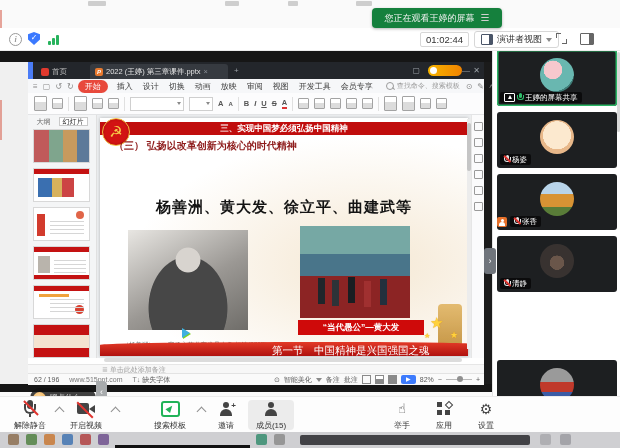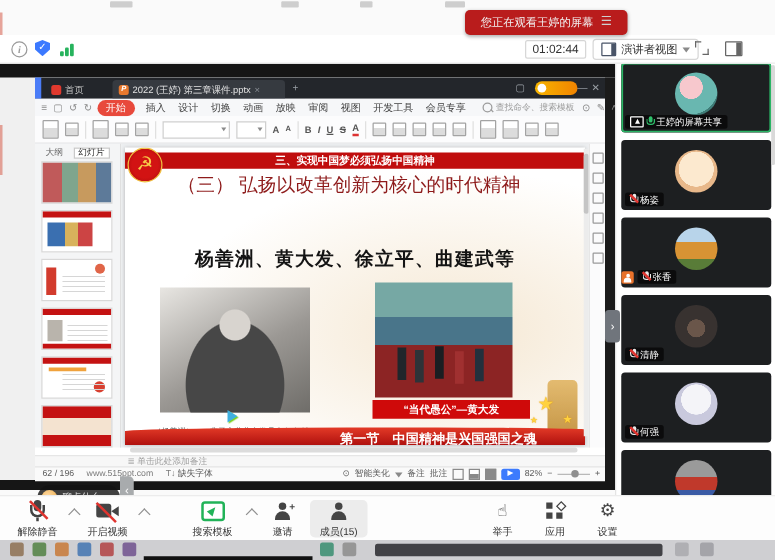--- a/index.html
+++ b/index.html
@@ -2,21 +2,21 @@
 <html><head>
 <meta charset="utf-8">
 <style>
   html,body{margin:0;padding:0;background:#e9e9e9;}
   #app{position:relative;width:620px;height:448px;background:#fafafa;overflow:hidden;
        font-family:"Liberation Sans","DejaVu Sans",sans-serif;-webkit-font-smoothing:antialiased;}
   
   .desk-smudge{position:absolute;top:1px;height:5px;background:#9a9a9a;opacity:.45;border-radius:1px;}
   .red-sliver{position:absolute;left:0;width:2px;background:#d86a5a;opacity:.6;}
   
-  #banner{position:absolute;left:372px;top:8px;width:130px;height:20px;background:#b91c1c;border-radius:4px;
+  #banner{position:absolute;left:372px;top:8px;width:130px;height:20px;background:#15803d;border-radius:4px;
           display:flex;align-items:center;justify-content:center;gap:6px;z-index:9;box-shadow:0 1px 3px rgba(0,0,0,.3);}
   #banner .txt{color:#f2f2f2;font-size:9px;}
   #banner .menu{color:#cfcfcf;font-size:10px;line-height:10px;}
   
   #mhead{position:absolute;left:0;top:28px;width:620px;height:22px;background:#fff;border-bottom:1px solid #ececec;z-index:6;}
   .icoInfo{position:absolute;top:5px;width:11px;height:11px;border:1.5px solid #9a9a9a;border-radius:50%;color:#9a9a9a;
            font:italic bold 8px "Liberation Serif",serif;text-align:center;line-height:11px;}
   .icoShield{position:absolute;top:4px;width:12px;height:13px;background:#3b79ff;
              clip-path:polygon(50% 0,100% 18%,100% 58%,50% 100%,0 58%,0 18%);color:#fff;font-size:8px;line-height:12px;text-align:center;}
   .sigbar{position:absolute;bottom:0;width:2.5px;background:#27b35d;border-radius:1px;}
@@ -85,38 +85,38 @@
   
   #weditor{position:absolute;left:69px;top:53px;width:375px;height:243px;background:#eceef0;}
   #slide{position:absolute;left:3px;top:3px;width:368px;height:238px;background:
       radial-gradient(ellipse at 72% 62%,rgba(228,193,138,.38),transparent 62%),#fff;
       box-shadow:0 0 3px rgba(0,0,0,.25);overflow:hidden;}
   #sbanner{position:absolute;left:0;top:4px;width:368px;height:13px;background:#c00d0d;color:#fff;
            font-size:8.5px;font-weight:bold;text-align:center;line-height:13px;}
   #emblem{position:absolute;left:2px;top:0;width:28px;height:28px;border-radius:50%;
           background:radial-gradient(circle,#d21313 55%,#a80b0b);border:1.5px solid #f0c040;box-sizing:border-box;
           color:#f7c948;font-size:15px;line-height:25px;text-align:center;}
-  #stitle{position:absolute;left:14px;top:21px;width:344px;font-size:15px;font-weight:normal;color:#8e1b1b;margin-left:28px;}
+  #stitle{position:absolute;left:14px;top:21px;width:344px;font-size:10px;font-weight:bold;color:#8e1b1b;}
   #snames{position:absolute;left:0;top:80px;width:368px;text-align:center;font-family:"Liberation Serif","DejaVu Serif",serif;
           font-size:15px;font-weight:bold;color:#141414;letter-spacing:1px;}
   #photoL{position:absolute;left:28px;top:112px;width:120px;height:100px;background:
       radial-gradient(circle at 50% 30%,#d8d4cf 0 13%,transparent 14%),
       radial-gradient(ellipse at 50% 78%,#474747 0 46%,transparent 47%),
       linear-gradient(150deg,#e8e6e2,#9b9894 55%,#6f6d69);}
   #playico{position:absolute;left:82px;top:210px;width:0;height:0;border-left:8px solid #3fb0e0;
            border-top:5px solid transparent;border-bottom:5px solid transparent;filter:drop-shadow(1px 1px 0 #7ed321);}
   #caption{position:absolute;left:0;top:223px;width:200px;text-align:center;font-size:6.5px;color:#555;}
   #photoR{position:absolute;left:200px;top:108px;width:110px;height:92px;background:linear-gradient(180deg,#76a8a4 0 30%,#49758a 30% 54%,#8c2424 54%);}
   #photoR::after{content:"";position:absolute;left:18px;top:52px;width:7px;height:26px;background:#20262b;
      box-shadow:14px 2px 0 #2e3338,30px -1px 0 #1a1e22,46px 3px 0 #a03030,62px 1px 0 #23303d;}
   #plabel{position:absolute;left:198px;top:202px;width:126px;height:15px;background:#cf0a0a;color:#fff;
           font-size:8.5px;font-weight:bold;text-align:center;line-height:15px;}
   #sribbon{position:absolute;left:0;top:224px;width:368px;height:16px;background:linear-gradient(180deg,#e33a27,#a80b0b);
            border-radius:60% 40% 0 0/18% 10% 0 0;}
-  #sribbon .txt{position:absolute;left:172px;top:2px;color:#fff;font-size:10.5px;font-weight:bold;white-space:nowrap;}
+  #sribbon .txt{position:absolute;left:172px;top:2px;color:#fff;font-size:10.5px;font-weight:normal;white-space:nowrap;}
   .star{position:absolute;color:#ffd23e;text-shadow:0 0 1px #d98b00;}
   #tower{position:absolute;left:338px;top:186px;width:24px;height:40px;background:linear-gradient(180deg,#e0b25c,#c08a2e);
          border-radius:4px 4px 0 0;opacity:.85;filter:blur(.6px);}
   #vscroll{position:absolute;right:1px;top:4px;width:4px;height:230px;background:#ececec;}
   #vscroll::after{content:"";position:absolute;left:0;top:4px;width:4px;height:48px;background:#c5c5c5;border-radius:2px;}
   #hscroll{position:absolute;left:76px;top:296px;width:358px;height:4px;background:#dcdcdc;border-radius:2px;}
   #minicol{position:absolute;right:0;top:53px;width:12px;height:243px;background:#fbfbfc;border-left:1px solid #e6e6e6;}
   .mico{display:block;width:7px;height:7px;border:1px solid #9a9a9a;border-radius:1px;margin:7px auto 0;}
   
   #wnotes{position:absolute;left:0;top:302px;width:456px;height:9px;background:#f7f7f7;border-top:1px solid #e6e6e6;
@@ -442,29 +442,20 @@
     </div>
     <div class="tile" style="top:188px;">
       <span class="avatar av3"></span>
       <span class="namepill">
         <i class="micS off">
             <i></i>
           </i>
         <span>清静</span>
       </span>
     </div>
-    <div class="tile" style="top:250px;">
-      <span class="avatar av4"></span>
-      <span class="namepill">
-        <i class="micS off">
-            <i></i>
-          </i>
-        <span>何强</span>
-      </span>
-    </div>
     <div class="tile" style="top:312px;">
       <span class="avatar av5"></span>
     </div>
     <div id="sscroll"></div>
   </div>
 
   <div id="btoolbar">
     <div class="titem" style="left:8px;">
       <span class="ic">
           <span class="icoMic">

